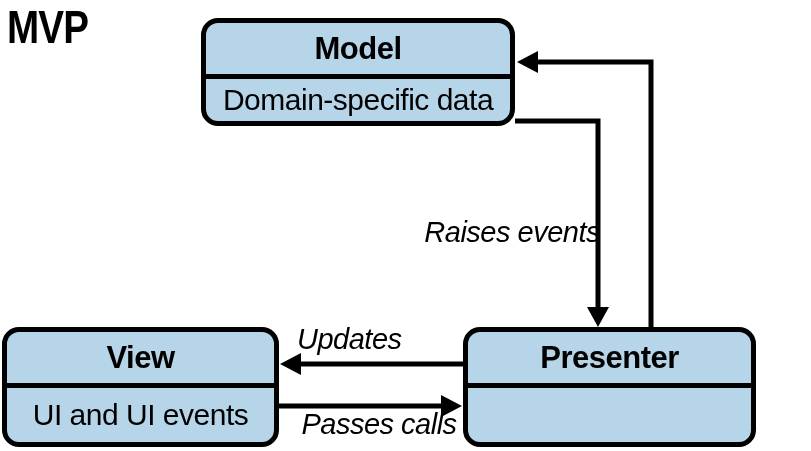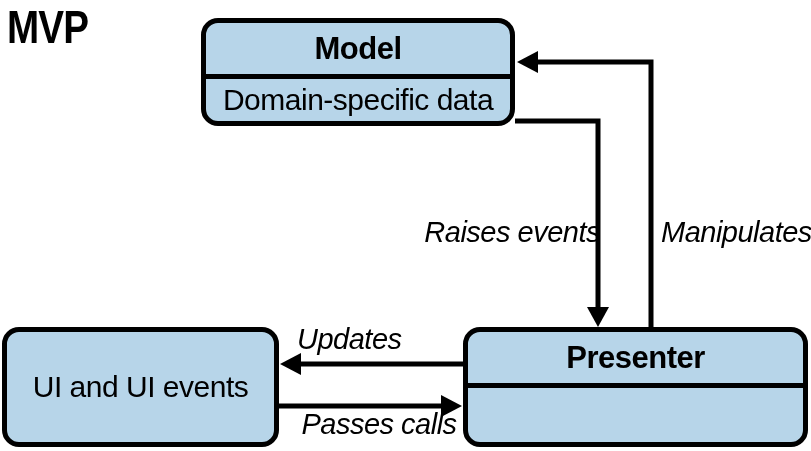--- a/index.html
+++ b/index.html
@@ -60,21 +60,21 @@
     display: flex;
     align-items: center;
     justify-content: center;
     font-size: 30px;
     letter-spacing: -0.5px;
     white-space: nowrap;
   }
 
   .node-model     { left: 201px; top: 18px;  width: 314px; height: 108px; }
   .node-view      { left: 2px;   top: 327px; width: 277px; height: 120px; }
-  .node-presenter { left: 463px; top: 327px; width: 345px; height: 120px; }
+  .node-presenter { left: 463px; top: 327px; width: 293px; height: 120px; }
 
   .edges-svg {
     position: absolute;
     left: 0; top: 0;
     width: 811px; height: 451px;
     pointer-events: none;
   }
   .edge-line {
     fill: none;
     stroke: var(--arrow);
@@ -101,20 +101,21 @@
 <div class="canvas">
 
   <div class="diagram-title">MVP</div>
 
   <div class="node node-model">
     <div class="node-header">Model</div>
     <div class="node-body">Domain-specific data</div>
   </div>
 
   <div class="node node-view">
+    <div class="node-header">View</div>
     <div class="node-body">UI and UI events</div>
   </div>
 
   <div class="node node-presenter">
     <div class="node-header">Presenter</div>
   </div>
 
   <svg class="edges-svg" viewBox="0 0 811 451">
 
     <g>
@@ -133,19 +134,18 @@
     </g>
 
     <g>
       <path class="edge-line" d="M 279 406 L 444 406"></path>
       <polygon class="arrowhead" points="462,406 441,395 441,417"></polygon>
     </g>
   </svg>
 
   <div class="edge-label label-raises-events">Raises events</div>
 
-  <div class="edge-label label-manipulates">Manipulates</div>
 
   <div class="edge-label label-updates">Updates</div>
 
   <div class="edge-label label-passes-calls">Passes calls</div>
 
 </div>
 
 </body></html>

